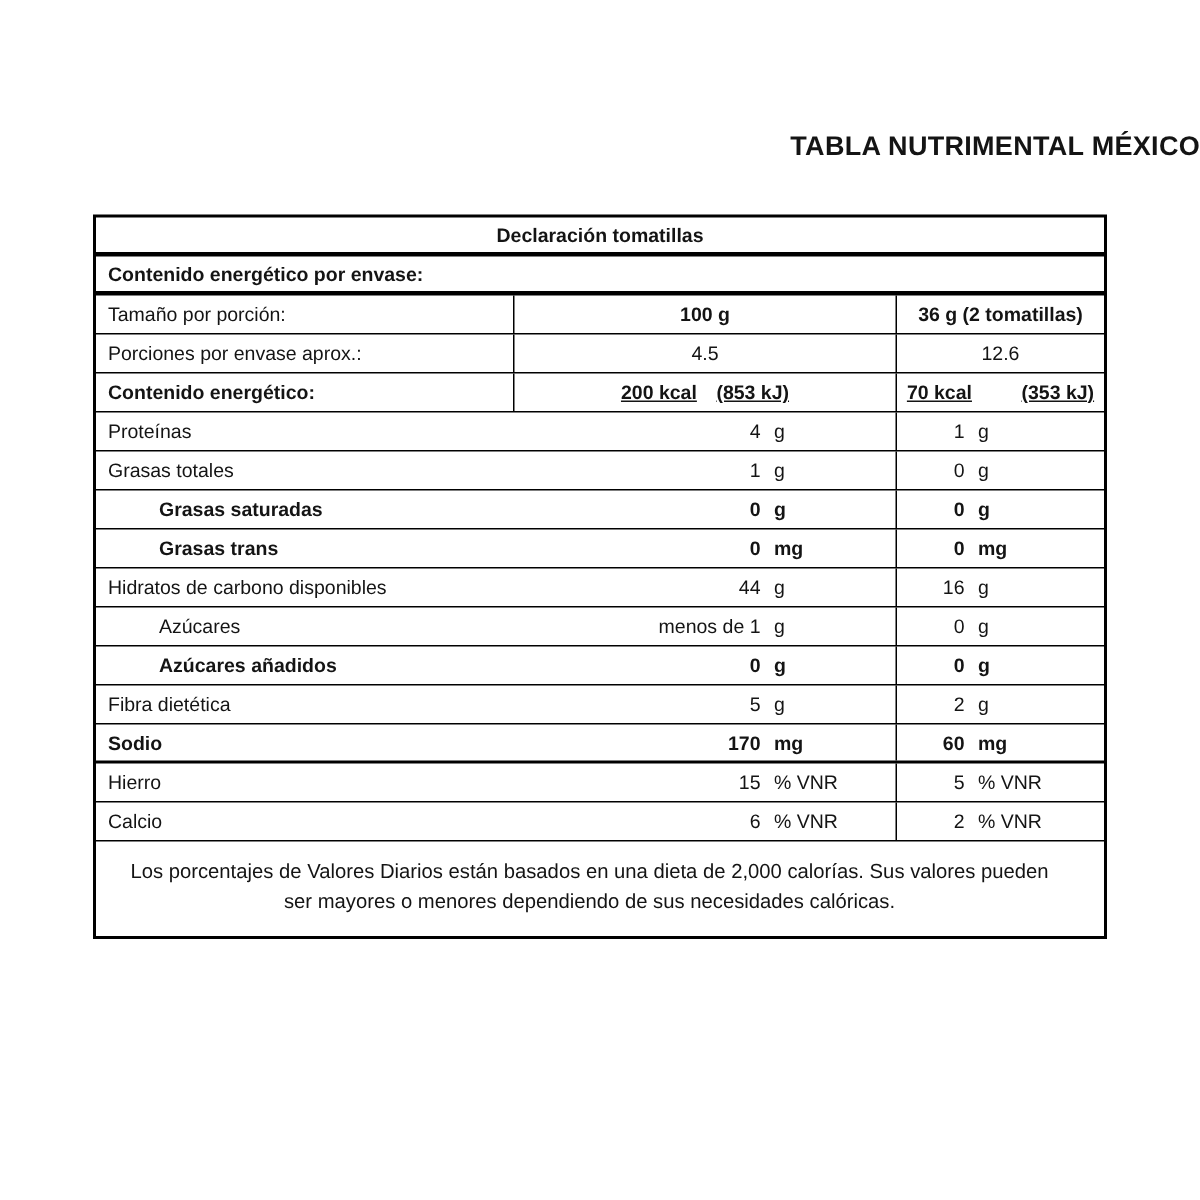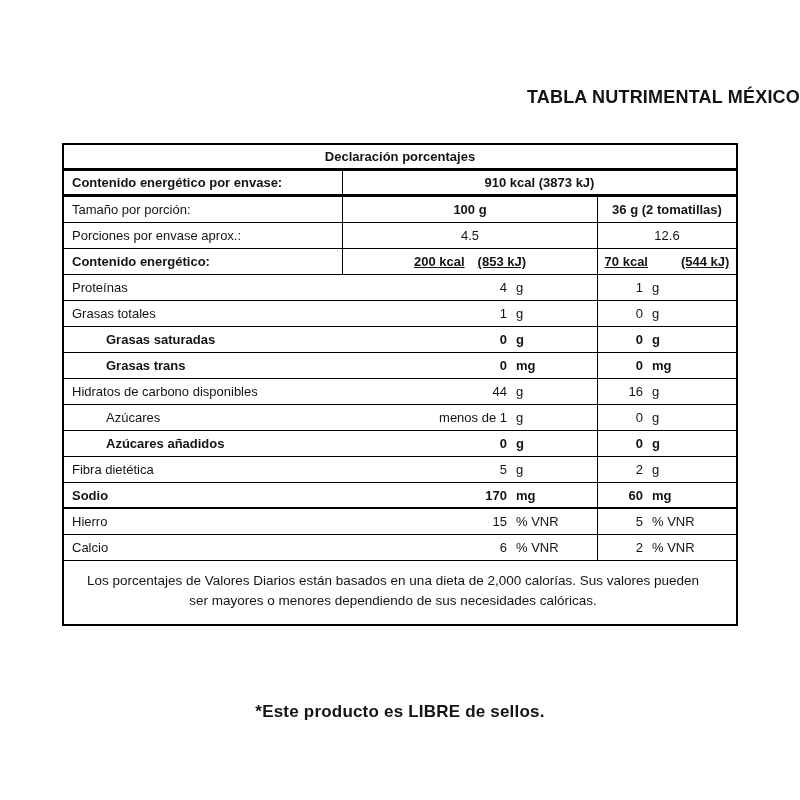--- a/index.html
+++ b/index.html
@@ -78,26 +78,25 @@
 </head>
 <body>
 
 <div class="page">
 
   <div class="page-title">TABLA NUTRIMENTAL MÉXICO</div>
 
   <div class="table-wrap">
 
     <div class="row g1 hdr-row">
-      <div class="cell center b">Declaración porcentajes</div>
+      <div class="cell center b">Declaración tomatillas</div>
     </div>
 
     <div class="row g2 env-row">
       <div class="cell label b">Contenido energético por envase:</div>
-      <div class="cell center b bl">910 kcal (3873 kJ)</div>
     </div>
 
     <div class="row g3">
       <div class="cell label">Tamaño por porción:</div>
       <div class="cell center b bl">100 g</div>
       <div class="cell center b bl">36 g (2 tomatillas)</div>
     </div>
 
     <div class="row g3">
       <div class="cell label">Porciones por envase aprox.:</div>
@@ -109,21 +108,21 @@
       <div class="cell label b">Contenido energético:</div>
       <div class="cell bl b">
         <div class="kv" style="width:100%;">
           <span>200 kcal</span>
           <span>(853 kJ)</span>
         </div>
       </div>
       <div class="cell bl b">
         <div class="kv" style="width:100%;gap:33px;">
           <span>70 kcal</span>
-          <span>(544 kJ)</span>
+          <span>(353 kJ)</span>
         </div>
       </div>
     </div>
 
     <div class="row g5">
       <div class="cell label">Proteínas</div>
       <div class="cell num">4</div>
       <div class="cell unit">g</div>
       <div class="cell num bl">1</div>
       <div class="cell unit">g</div>
@@ -206,15 +205,14 @@
       <div class="cell num">6</div>
       <div class="cell unit">% VNR</div>
       <div class="cell num bl">2</div>
       <div class="cell unit">% VNR</div>
     </div>
 
     <div class="table-footer">Los porcentajes de Valores Diarios están basados en una dieta de 2,000 calorías. Sus valores pueden ser mayores o menores dependiendo de sus necesidades calóricas.</div>
 
   </div>
 
-  <div class="bottom-note">*Este producto es LIBRE de sellos.</div>
 
 </div>
 
 </body></html>

